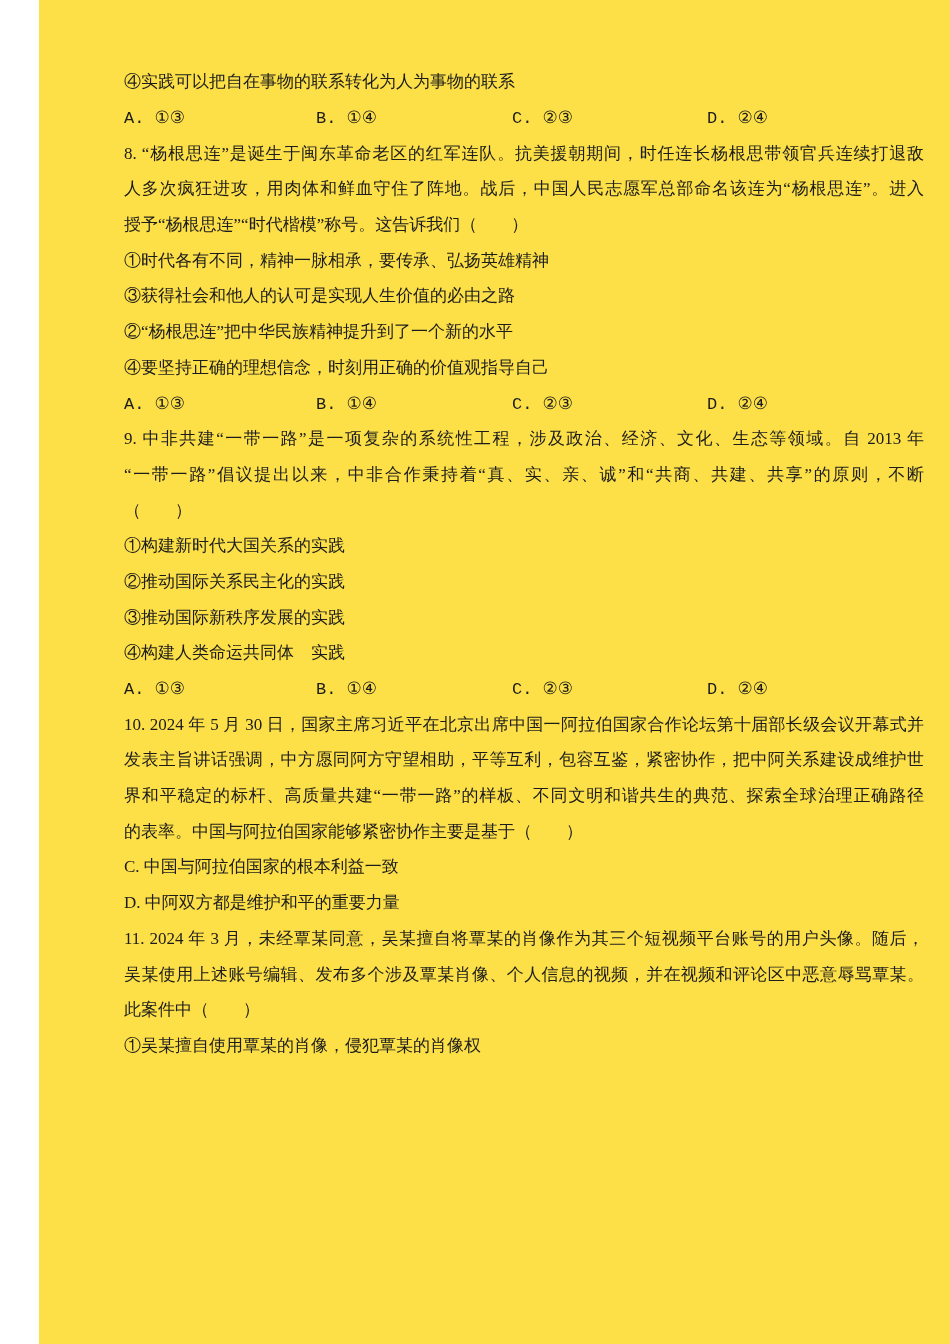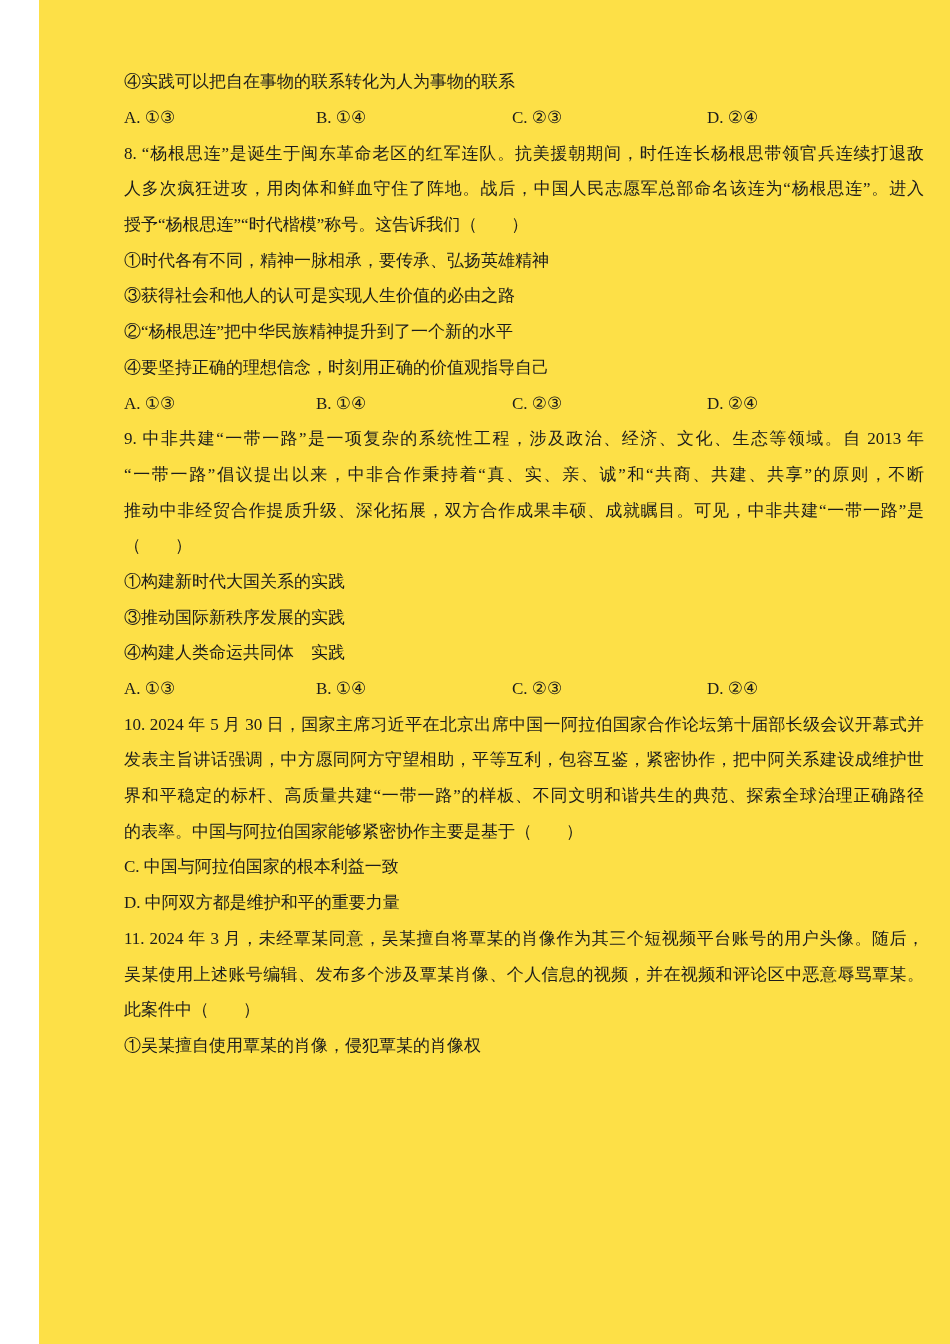--- a/index.html
+++ b/index.html
@@ -30,42 +30,42 @@
   .line .txt { display: block; width: 100%; }
   .line.justify .txt {
     text-align: justify;
     text-align-last: justify;
   }
   .line.options {
     display: grid;
     grid-template-columns: 192px 196px 195px auto;
     align-items: center;
   }
-  .line.options .opt { display: block; }
+  .line.options .opt { display: block; font-family: Liberation Mono, monospace; }
 </style>
 </head>
 <body>
 
 <div class="page">
   <div id="doc">
       <div class="line"><span class="txt">④实践可以把自在事物的联系转化为人为事物的联系</span></div>
       <div class="line options"><span class="opt">A. ①③</span><span class="opt">B. ①④</span><span class="opt">C. ②③</span><span class="opt">D. ②④</span></div>
       <div class="line justify"><span class="txt">8. “杨根思连”是诞生于闽东革命老区的红军连队。抗美援朝期间，时任连长杨根思带领官兵连续打退敌</span></div>
       <div class="line justify"><span class="txt">人多次疯狂进攻，用肉体和鲜血守住了阵地。战后，中国人民志愿军总部命名该连为“杨根思连”。进入</span></div>
       <div class="line"><span class="txt">授予“杨根思连”“时代楷模”称号。这告诉我们（　　）</span></div>
       <div class="line"><span class="txt">①时代各有不同，精神一脉相承，要传承、弘扬英雄精神</span></div>
       <div class="line"><span class="txt">③获得社会和他人的认可是实现人生价值的必由之路</span></div>
       <div class="line"><span class="txt">②“杨根思连”把中华民族精神提升到了一个新的水平</span></div>
       <div class="line"><span class="txt">④要坚持正确的理想信念，时刻用正确的价值观指导自己</span></div>
       <div class="line options"><span class="opt">A. ①③</span><span class="opt">B. ①④</span><span class="opt">C. ②③</span><span class="opt">D. ②④</span></div>
       <div class="line justify"><span class="txt">9. 中非共建“一带一路”是一项复杂的系统性工程，涉及政治、经济、文化、生态等领域。自 2013 年</span></div>
       <div class="line justify"><span class="txt">“一带一路”倡议提出以来，中非合作秉持着“真、实、亲、诚”和“共商、共建、共享”的原则，不断</span></div>
-      <div class="line justify"><span class="txt">推动中非经贸合作提质升级、深化拓展，双方合作成果丰硕、成就瞩目。可见，中非共建“一带一路”是</span></div>
       <div class="line"><span class="txt">（　　）</span></div>
       <div class="line"><span class="txt">①构建新时代大国关系的实践</span></div>
+      <div class="line"><span class="txt">②推动国际关系民主化的实践</span></div>
       <div class="line"><span class="txt">③推动国际新秩序发展的实践</span></div>
       <div class="line"><span class="txt">④构建人类命运共同体　实践</span></div>
       <div class="line options"><span class="opt">A. ①③</span><span class="opt">B. ①④</span><span class="opt">C. ②③</span><span class="opt">D. ②④</span></div>
       <div class="line justify"><span class="txt">10. 2024 年 5 月 30 日，国家主席习近平在北京出席中国一阿拉伯国家合作论坛第十届部长级会议开幕式并</span></div>
       <div class="line justify"><span class="txt">发表主旨讲话强调，中方愿同阿方守望相助，平等互利，包容互鉴，紧密协作，把中阿关系建设成维护世</span></div>
       <div class="line justify"><span class="txt">界和平稳定的标杆、高质量共建“一带一路”的样板、不同文明和谐共生的典范、探索全球治理正确路径</span></div>
       <div class="line"><span class="txt">的表率。中国与阿拉伯国家能够紧密协作主要是基于（　　）</span></div>
       <div class="line"><span class="txt">C. 中国与阿拉伯国家的根本利益一致</span></div>
       <div class="line"><span class="txt">D. 中阿双方都是维护和平的重要力量</span></div>
       <div class="line justify"><span class="txt">11. 2024 年 3 月，未经覃某同意，吴某擅自将覃某的肖像作为其三个短视频平台账号的用户头像。随后，</span></div>

